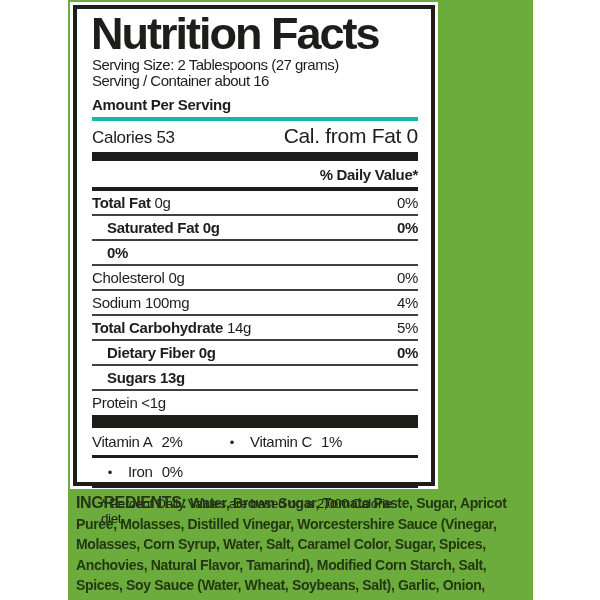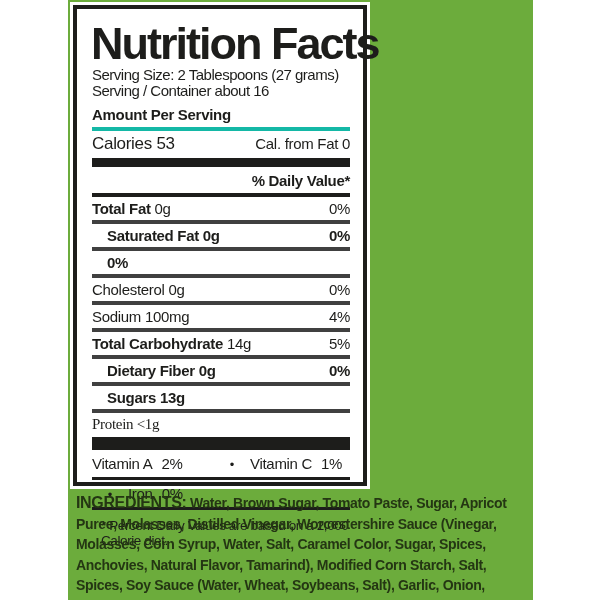--- a/index.html
+++ b/index.html
@@ -21,26 +21,26 @@
     top: 0;
     width: 465px;
     height: 600px;
     background: #6CAC3C;
   }
 
   .nf-box {
     position: absolute;
     left: 5px;
     top: 5px;
-    width: 294px;
+    width: 362px;
     height: 481px;
     background: #ffffff;
     border: 4px solid #1d1d1b;
     box-shadow: 0 0 0 3px #ffffff;
-    padding: 12px 13px 6px 15px;
+    padding: 2px 13px 6px 15px;
     letter-spacing: -0.3px;
   }
 
   .nf-title {
     font-size: 45px;
     font-weight: 700;
     letter-spacing: -2px;
     line-height: 46px;
     white-space: nowrap;
     margin-left: -1px;
@@ -61,44 +61,44 @@
   }
 
   .calories-row {
     display: flex;
     justify-content: space-between;
     align-items: baseline;
     padding: 3px 0 4px;
   }
   .calories-left { font-size: 17px; }
   .calories-left b { font-weight: 400; }
-  .calories-right { font-size: 15px; }
+  .calories-right { font-size: 21px; }
 
   .bar { height: 9px; background: #1d1d1b; }
   .bar-lg { height: 13px; margin-top: 1px; }
 
   .dv-header {
     text-align: right;
     font-weight: 700;
     font-size: 15px;
     padding: 5px 0 4px;
     border-bottom: 4px solid #1d1d1b;
   }
 
   .n-row {
     display: flex;
     justify-content: space-between;
     align-items: baseline;
     font-size: 15px;
     line-height: 19px;
     padding: 2px 0 2px;
-    border-bottom: 4px solid #404040;
+    border-bottom: 2px solid #404040;
   }
   .n-row.indent { padding-left: 15px; font-weight: bold; }
-  .n-row:last-child { border-bottom: none; font-family: Liberation Serif, serif; }
+  .n-row:last-child { border-bottom: none; }
   .n-name b { font-weight: 700; }
   .n-dv { font-size: 15px; }
 
   .m-row {
     display: flex;
     align-items: baseline;
     font-size: 15px;
     line-height: 19px;
     padding: 4px 0 3px;
     border-bottom: 3px solid #1d1d1b;

